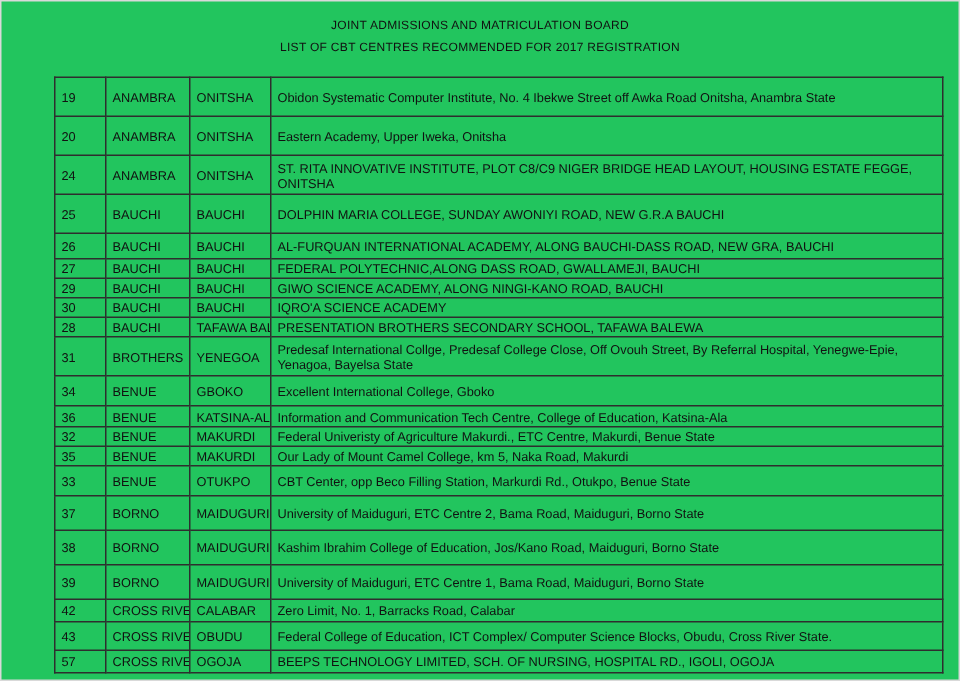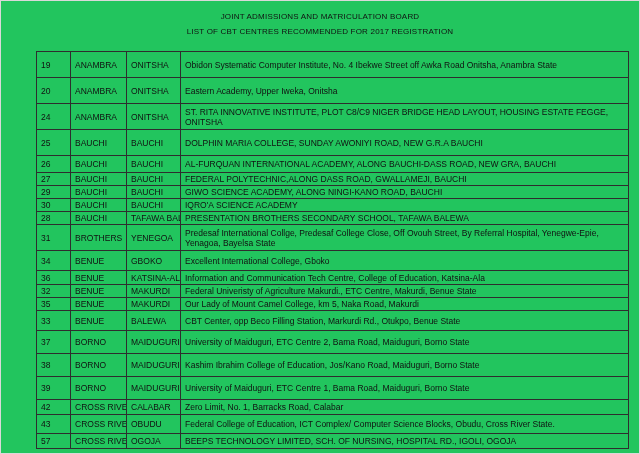--- a/index.html
+++ b/index.html
@@ -148,21 +148,21 @@
         </tr>
         <tr class="h12">
           <td class="c-no">35</td>
           <td class="c-state">BENUE</td>
           <td class="c-city">MAKURDI</td>
           <td class="c-centre">Our Lady of Mount Camel College, km 5, Naka Road, Makurdi</td>
         </tr>
         <tr class="h20">
           <td class="c-no">33</td>
           <td class="c-state">BENUE</td>
-          <td class="c-city">BALEWA</td>
+          <td class="c-city">OTUKPO</td>
           <td class="c-centre">CBT Center, opp Beco Filling Station, Markurdi Rd., Otukpo, Benue State</td>
         </tr>
         <tr class="h21">
           <td class="c-no">37</td>
           <td class="c-state">BORNO</td>
           <td class="c-city">MAIDUGURI</td>
           <td class="c-centre">University of Maiduguri, ETC Centre 2, Bama Road, Maiduguri, Borno State</td>
         </tr>
         <tr class="h21">
           <td class="c-no">38</td>

